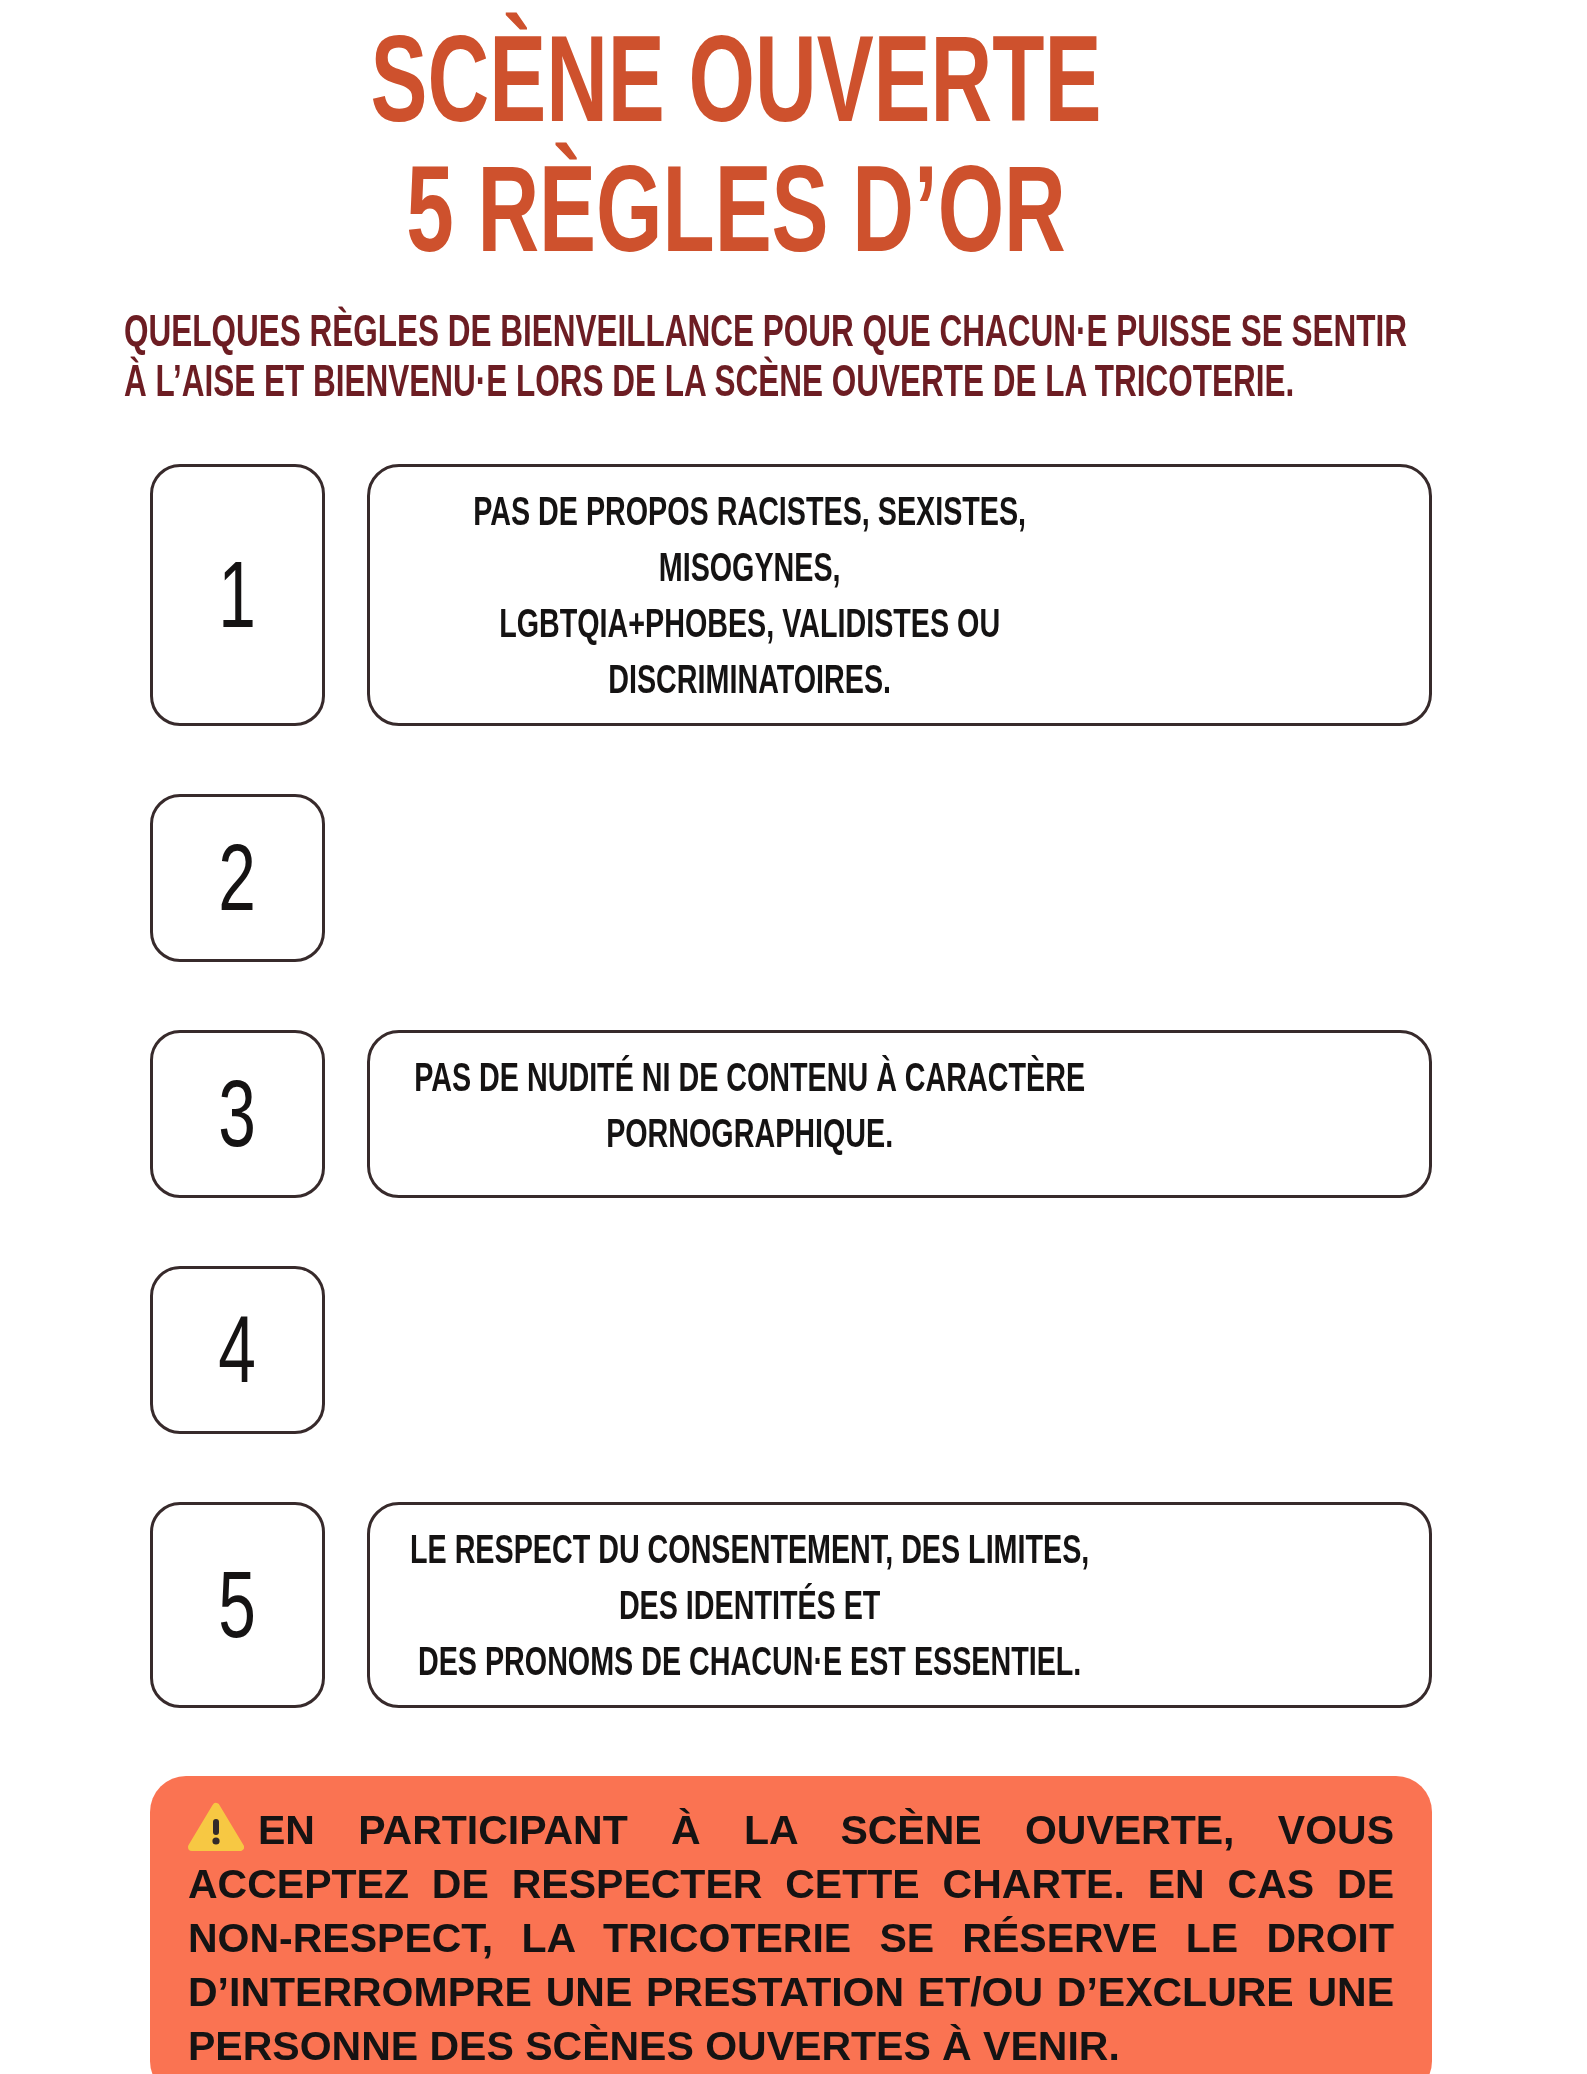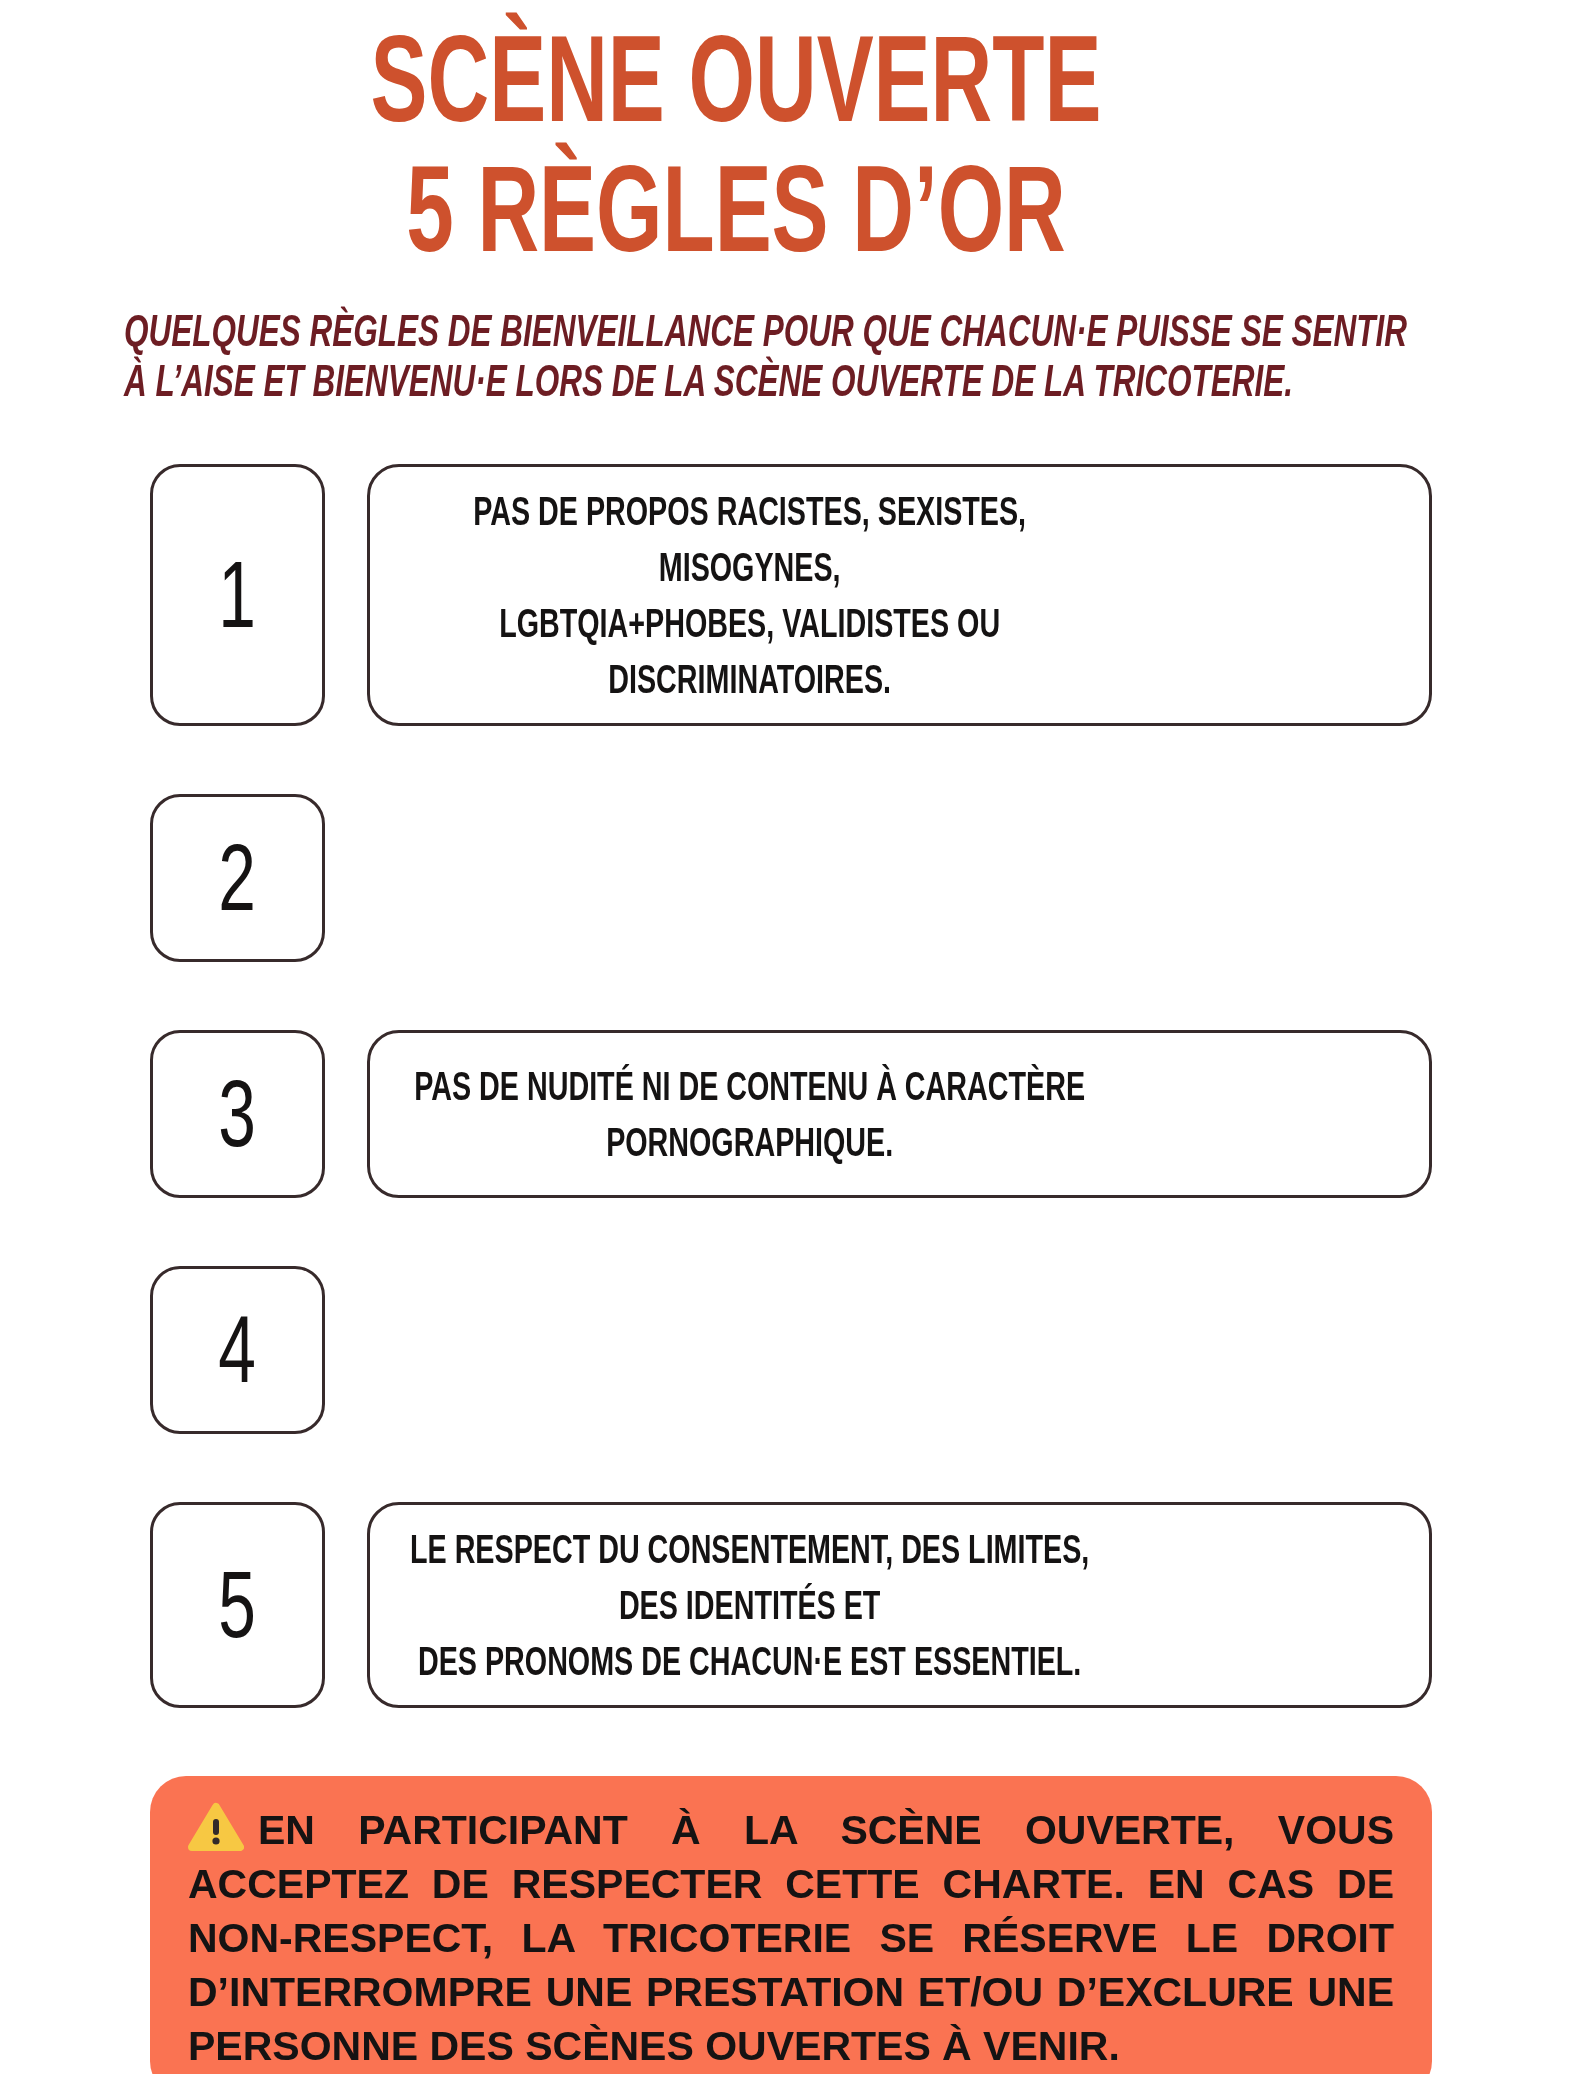--- a/index.html
+++ b/index.html
@@ -33,21 +33,20 @@
     line-height: 130px;
     font-weight: 700;
     color: var(--title, #CE512D);
     text-align: center;
     white-space: pre-line;
     letter-spacing: 0px;
   }
   .subtitle-wrap {
     margin: 32px 0 0 124px;
     width: 1340px;
-    font-style: italic;
   }
   .subtitle {
     font-size: 45px;
     line-height: 50px;
     font-weight: 700;
     color: var(--subtitle, #6D1D23);
     text-align: left;
     white-space: pre-line;
   }
 
@@ -79,21 +78,21 @@
     color: var(--number, #151313);
     transform: scaleX(0.72);
   }
   .text-box {
     flex: 1 1 auto;
     min-height: 168px;
     border: 3px solid var(--box-border, #372A2B);
     border-radius: 32px;
     box-sizing: border-box;
     display: flex;
-    align-items: center;
+    align-items: flex-start;
     padding: 16px 30px;
     background: #fff;
     overflow: hidden;
   }
   .rule-text {
     font-size: 41px;
     line-height: 56px;
     font-weight: 700;
     color: var(--rule-text, #151313);
     text-align: center;

